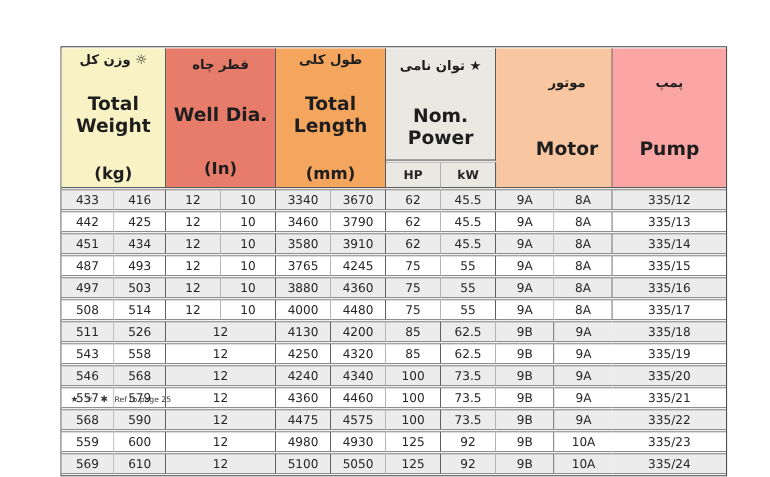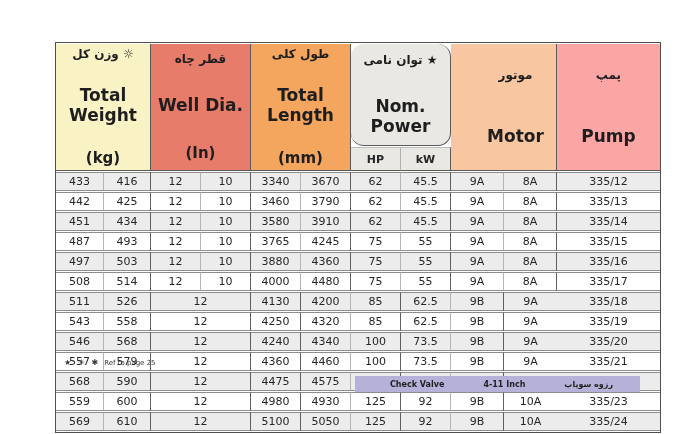--- a/index.html
+++ b/index.html
@@ -16,21 +16,21 @@
   table.spec col.c10{width:103px}
 
   th, td { text-align:center; vertical-align:middle; color:#262626; }
 
   th.grp { height:64px; border-bottom:1px solid #5a5a5a; border-right:1px solid #5a5a5a; padding:3px 2px; }
   th.grp:last-child { border-right:none; }
   th.grp .inner { display:flex; flex-direction:column; justify-content:space-evenly; height:100%;gap:24px; }
   th.grp .fa { font-size:12px; font-weight:bold; color:#1e1e1e; }
   th.grp .en { font-size:17px; font-weight:bold; color:#1e1e1e; }
   th.grp .unit { font-size:15px; font-weight:bold; color:#1e1e1e; }
-  th.grp.short { height:42px;border-radius:13px; }
+  th.grp.short { height:42px; }
   th.sub { height:20px; font-size:11px; font-weight:bold; border-bottom:1px solid #5a5a5a; border-top:1px solid #bdbdbd; }
   th.sub.subdiv { border-right:1px solid #b0b0b0; }
   th.sub.grpend { border-right:1px solid #5a5a5a; }
 
   td { height:17px; font-size:11px; line-height:17px;
        border-top:1px solid #8d8d8d; border-bottom:1px solid #8d8d8d; }
   td.sb { border-right:1px solid #b4b4b4; }
   td.gb { border-right:1px solid #5f5f5f; }
   tr.even td { background:#ececec; }
   tr.odd td { background:#ffffff; }
@@ -278,19 +278,14 @@
         </tbody>
     </table>
   </div>
 
   <div class="footnote">
     <span class="syms">★ ☼ ✱</span>
     <span>Ref to page 25</span>
   </div>
 
 
-  <div class="bar bar-valve">
-    <span class="l">Check Valve</span>
-    <span class="c">4-11 Inch</span>
-    <span class="r" dir="rtl">رزوه سوپاپ</span>
-  </div>
 
 </div>
 
 </body></html>

